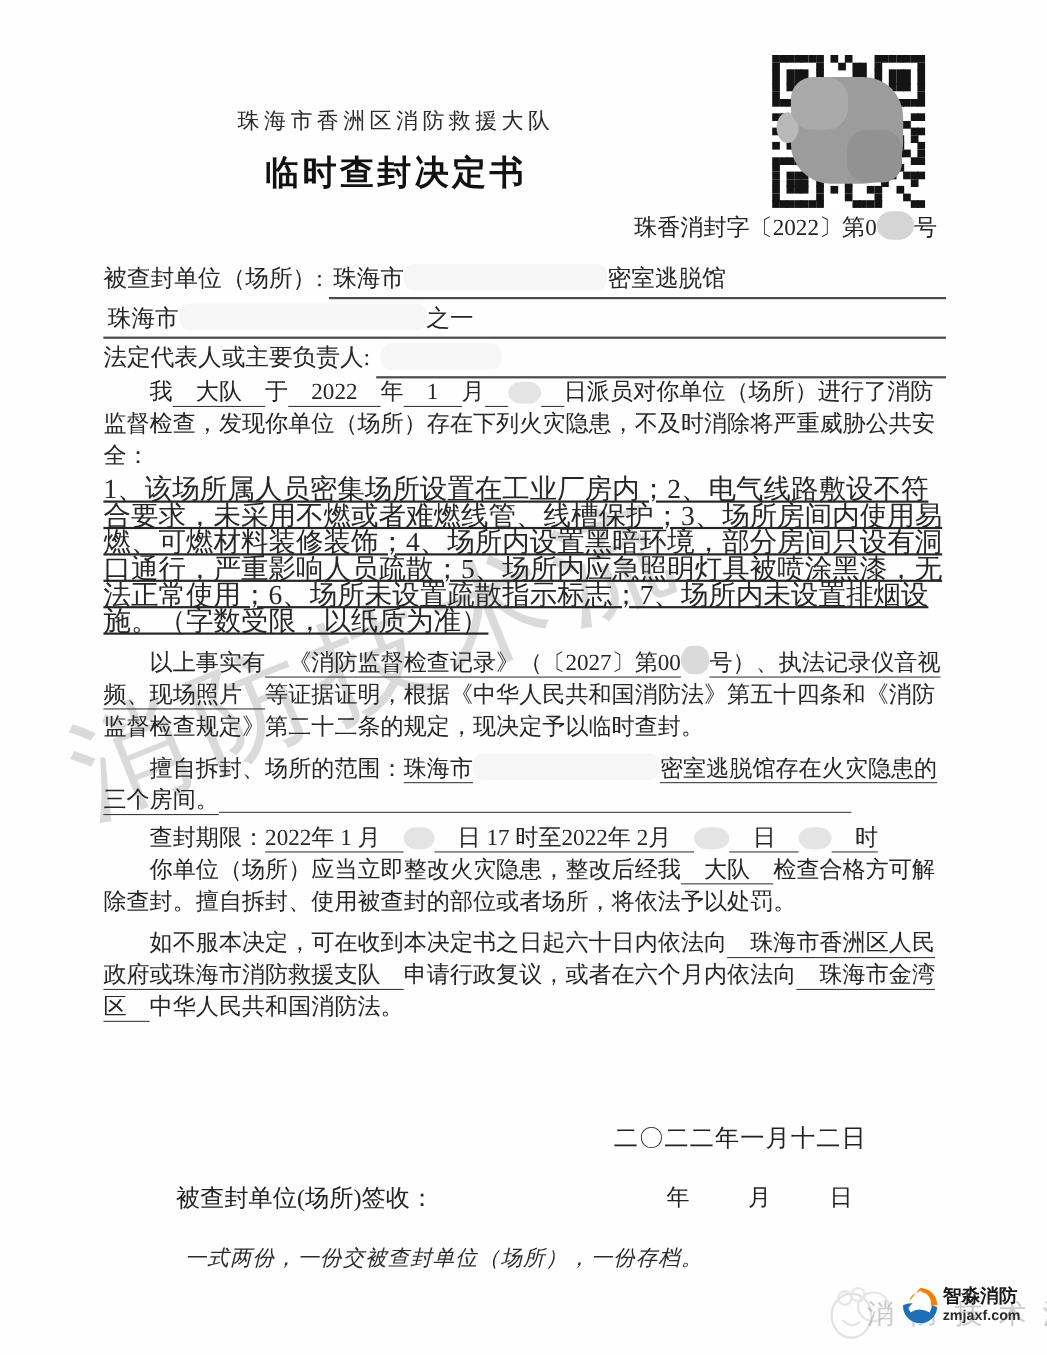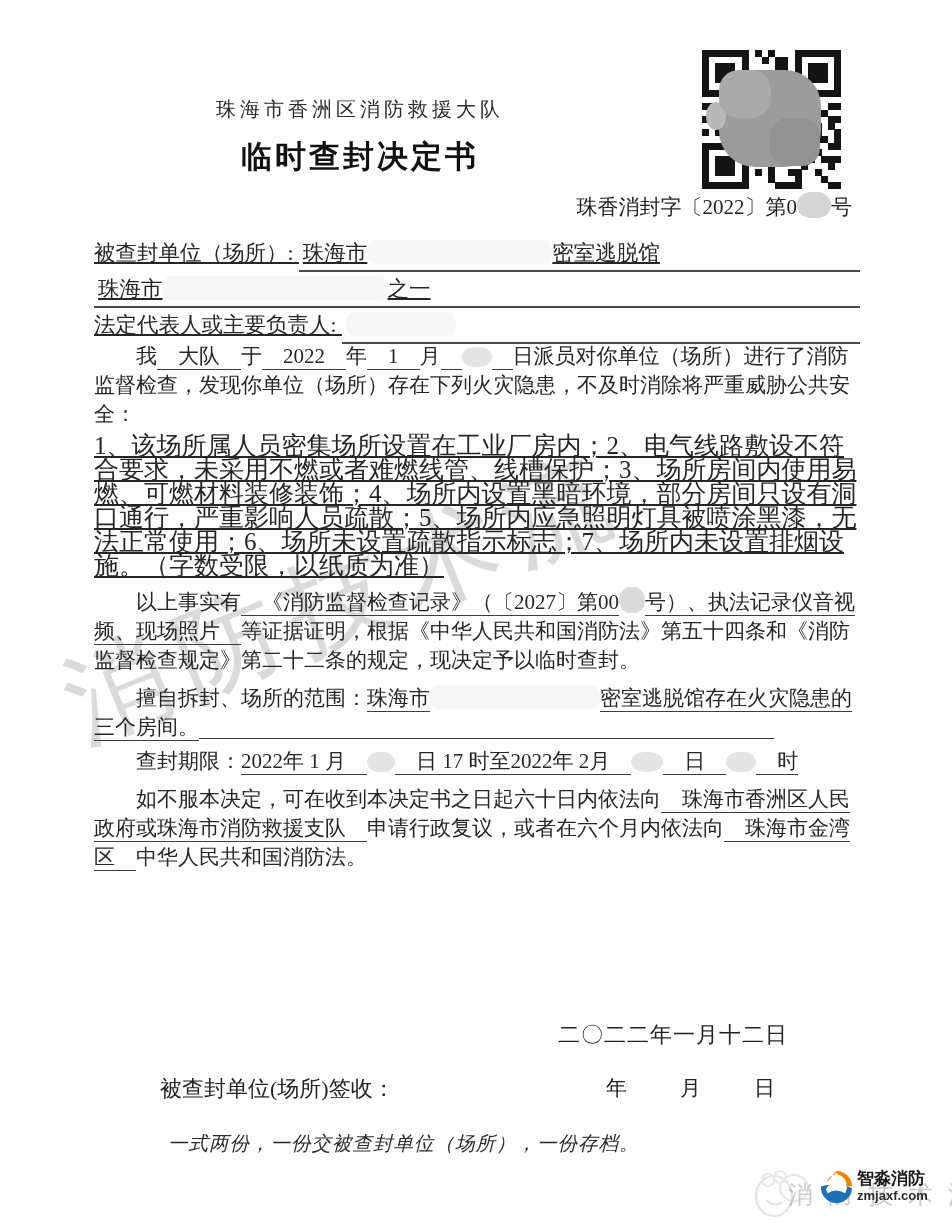--- a/index.html
+++ b/index.html
@@ -31,21 +31,21 @@
            border-radius:36px;z-index:5;}
   .qr-blob2{position:absolute;left:17px;top:20px;width:52px;height:48px;background:#aaaaaa;
             border-radius:20px;z-index:6;}
   .qr-blob3{position:absolute;left:68px;top:68px;width:50px;height:48px;background:#929292;
             border-radius:18px;z-index:6;}
   .qr-nub{position:absolute;left:4px;top:52px;width:20px;height:28px;background:#b9b9b9;
           border-radius:50%;z-index:5;}
 
   
   .fields{position:absolute;left:94px;top:236px;width:766px;font-size:21.5px;}
-  .field{display:flex;line-height:34px;text-decoration:underline;}
+  .field{display:flex;line-height:34px;}
   .field .label{white-space:pre;}
   .field .value{flex:1;border-bottom:2px solid #4a4a4a;padding-left:4px;white-space:nowrap;}
 
   
   .body{position:absolute;left:94px;top:342px;width:766px;font-size:21px;line-height:29px;}
   .para{margin:0;}
   .indent{text-indent:2em;}
   .small{font-size:25px;line-height:24px;margin:5px 0 4px 0;text-decoration:underline;}
   .mt1{margin-top:9px;} .mt2{margin-top:5px;}
   .u{border-bottom:1.6px solid #3c3c3c;padding-bottom:1px;}
@@ -311,20 +311,21 @@
         <span class="value"><span class="redact" style="width: 110px; height: 24px; background: rgb(246, 246, 246);"></span></span>
       </div>
     </div>
 
   <div class="body layer" id="body">
       <div class="para indent"><span>我</span><span class="u">　大队　</span><span>于</span><span class="u">　2022　</span><span>年</span><span class="u">　1　</span><span>月</span><span class="u">　</span><span class="redact round" style="width: 30px; height: 20px; background: rgb(228, 228, 228);"></span><span class="u">　</span><span>日派员对你单位（场所）进行了消防监督检查，发现你单位（场所）存在下列火灾隐患，不及时消除将严重威胁公共安全：</span></div>
       <div class="para small"><span>1、该场所属人员密集场所设置在工业厂房内；2、电气线路敷设不符合要求，未采用不燃或者难燃线管、线槽保护；3、场所房间内使用易燃、可燃材料装修装饰；4、场所内设置黑暗环境，部分房间只设有洞口通行，严重影响人员疏散；5、场所内应急照明灯具被喷涂黑漆，无法正常使用；6、场所未设置疏散指示标志；7、场所内未设置排烟设施。（字数受限，以纸质为准）</span></div>
       <div class="para indent mt1"><span>以上事实有</span><span class="u">　《消防监督检查记录》（〔2027〕第00</span><span class="redact round" style="width: 26px; height: 26px; background: rgb(218, 218, 218);"></span><span class="u">号）、执法记录仪音视频、现场照片　</span><span>等证据证明，根据《中华人民共和国消防法》第五十四条和《消防监督检查规定》第二十二条的规定，现决定予以临时查封。</span></div>
       <div class="para indent mt1"><span>擅自拆封、场所的范围：</span><span class="u">珠海市</span><span class="redact" style="width: 170px; height: 24px; background: rgb(246, 246, 246);"></span><span class="u">密室逃脱馆存在火灾隐患的三个房间。</span><span class="fill" style="width: 575px;"></span></div>
       <div class="para indent mt2"><span>查封期限：</span><span class="u">2022年 1 月　</span><span class="redact round" style="width: 28px; height: 20px; background: rgb(228, 228, 228);"></span><span class="u">　日 17 时至2022年 2月　</span><span class="redact round" style="width: 32px; height: 20px; background: rgb(228, 228, 228);"></span><span class="u">　日　</span><span class="redact round" style="width: 30px; height: 20px; background: rgb(228, 228, 228);"></span><span class="u">　时</span></div>
+      <div class="para indent"><span>你单位（场所）应当立即整改火灾隐患，整改后经我</span><span class="u">　大队　</span><span>检查合格方可解除查封。擅自拆封、使用被查封的部位或者场所，将依法予以处罚。</span></div>
       <div class="para indent mt1"><span>如不服本决定，可在收到本决定书之日起六十日内依法向</span><span class="u">　珠海市香洲区人民政府或珠海市消防救援支队　</span><span>申请行政复议，或者在六个月内依法向</span><span class="u">　珠海市金湾区　</span><span>中华人民共和国消防法。</span></div>
     </div>
 
   <div class="dateline layer">二〇二二年一月十二日</div>
   <div class="signlabel layer">被查封单位(场所)签收：</div>
   <div class="ymd layer">年　月　日</div>
   <div class="note layer">一式两份，一份交被查封单位（场所），一份存档。</div>
 
   <div class="doodle">
     <svg width="64" height="58" viewBox="0 0 64 58">

